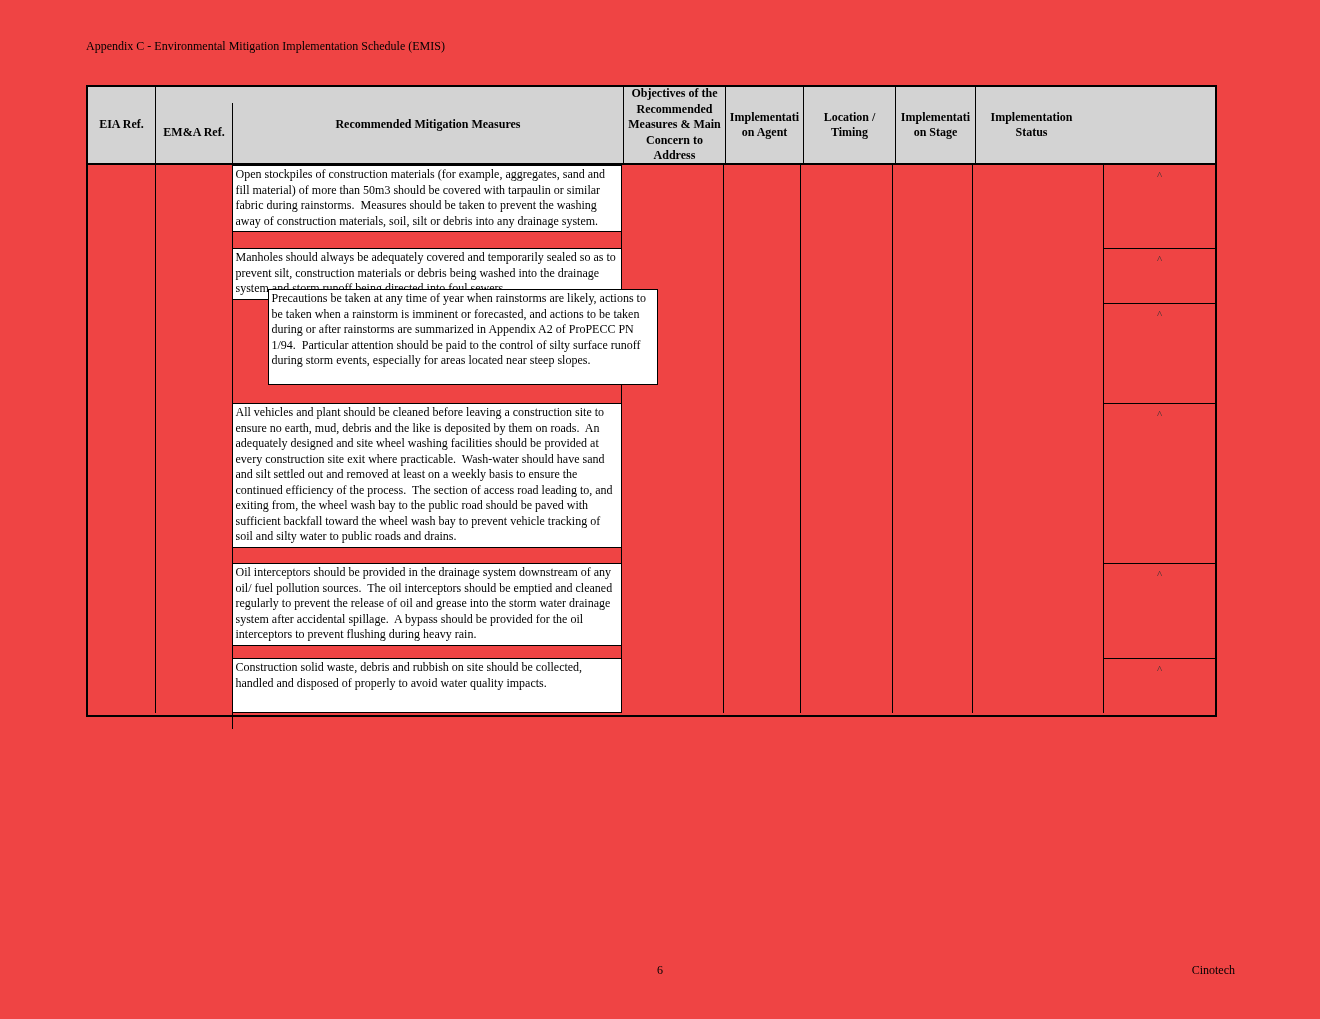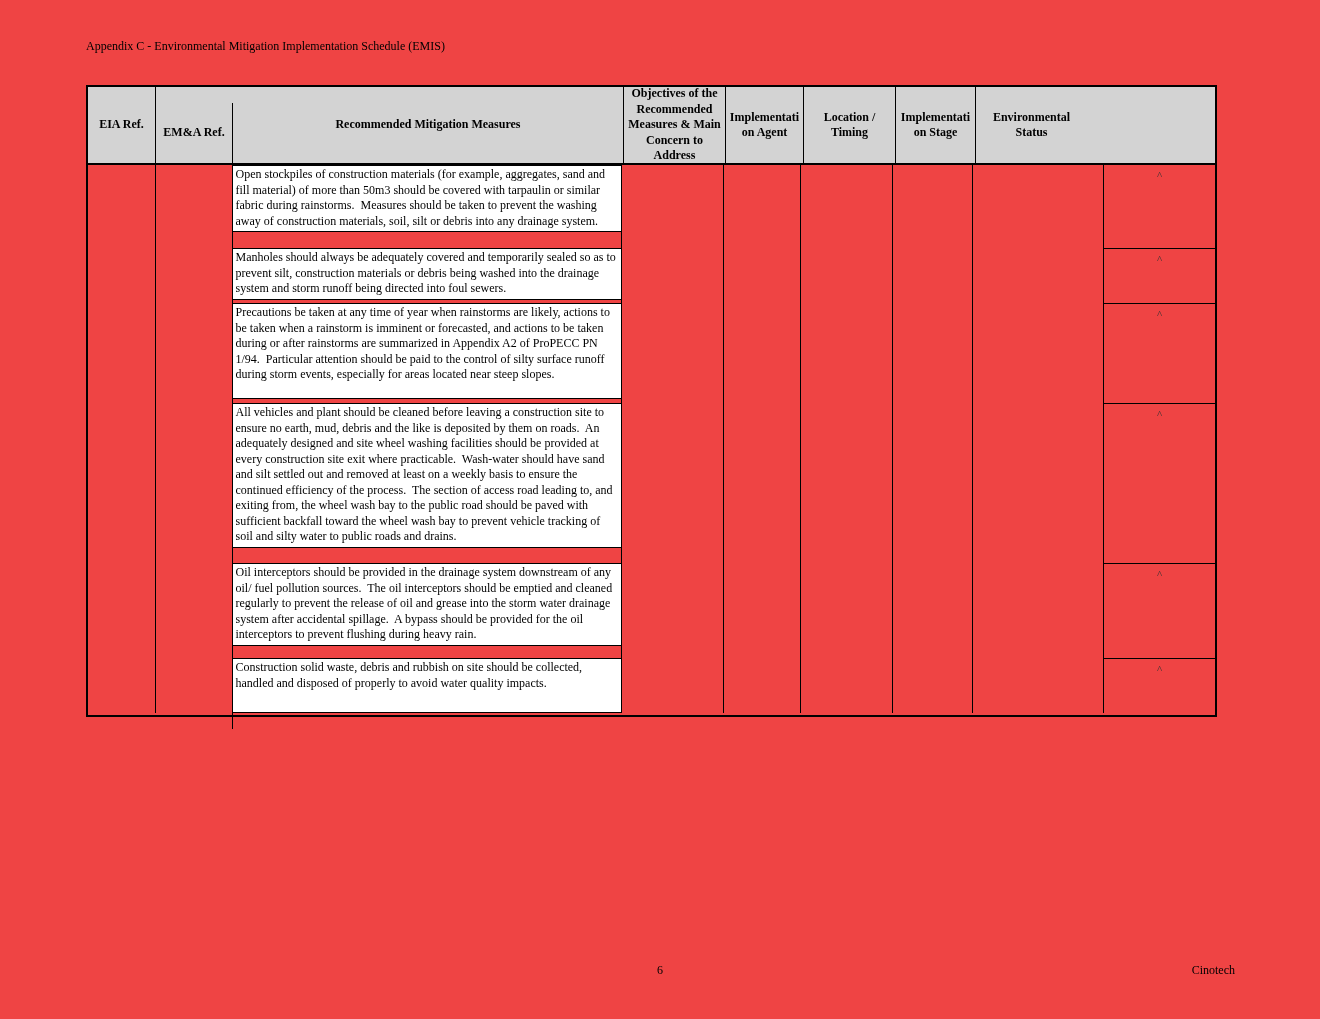--- a/index.html
+++ b/index.html
@@ -76,21 +76,21 @@
     border: 1px solid #000000;
     background: #ffffff;
     font-size: 12px;
     line-height: 15.5px;
     padding: 1px 3px 2px 3px;
     white-space: pre-wrap;
     text-align: left;
   }
   .m0 { top: 0;     min-height: 66px; }
   .m1 { top: 83px;  min-height: 47px; }
-  .m2 { top: 138px; min-height: 96px; }
+  .m2 { top: 124px; min-height: 96px; margin-left: 36px; }
   .m3 { top: 238px; min-height: 143px; }
   .m4 { top: 398px; min-height: 81px; }
   .m5 { top: 493px; min-height: 55px; }
   .status-seg {
     border-top: 1px solid #000000;
     text-align: center;
   }
   .status-seg:first-child { border-top: none; }
   .s0 { height: 83px; }
   .s1 { height: 55px; }
@@ -137,21 +137,21 @@
 Recommended
 Measures &amp; Main
 Concern to
 Address</div>
       <div class="th w-agent">Implementati
 on Agent</div>
       <div class="th w-location">Location /
 Timing</div>
       <div class="th w-stage">Implementati
 on Stage</div>
-      <div class="th w-status">Environmental
+      <div class="th w-status">Implementation
 Status</div>
     </div>
 
     <div class="tbody">
       <div class="col w-eia"></div>
       <div class="col w-ema"></div>
 
       <div class="col w-measures">
         <div class="measure-box m0">Open stockpiles of construction materials (for example, aggregates, sand and fill material) of more than 50m3 should be covered with tarpaulin or similar fabric during rainstorms.  Measures should be taken to prevent the washing away of construction materials, soil, silt or debris into any drainage system.</div>
         <div class="measure-box m1">Manholes should always be adequately covered and temporarily sealed so as to prevent silt, construction materials or debris being washed into the drainage system and storm runoff being directed into foul sewers.</div>

